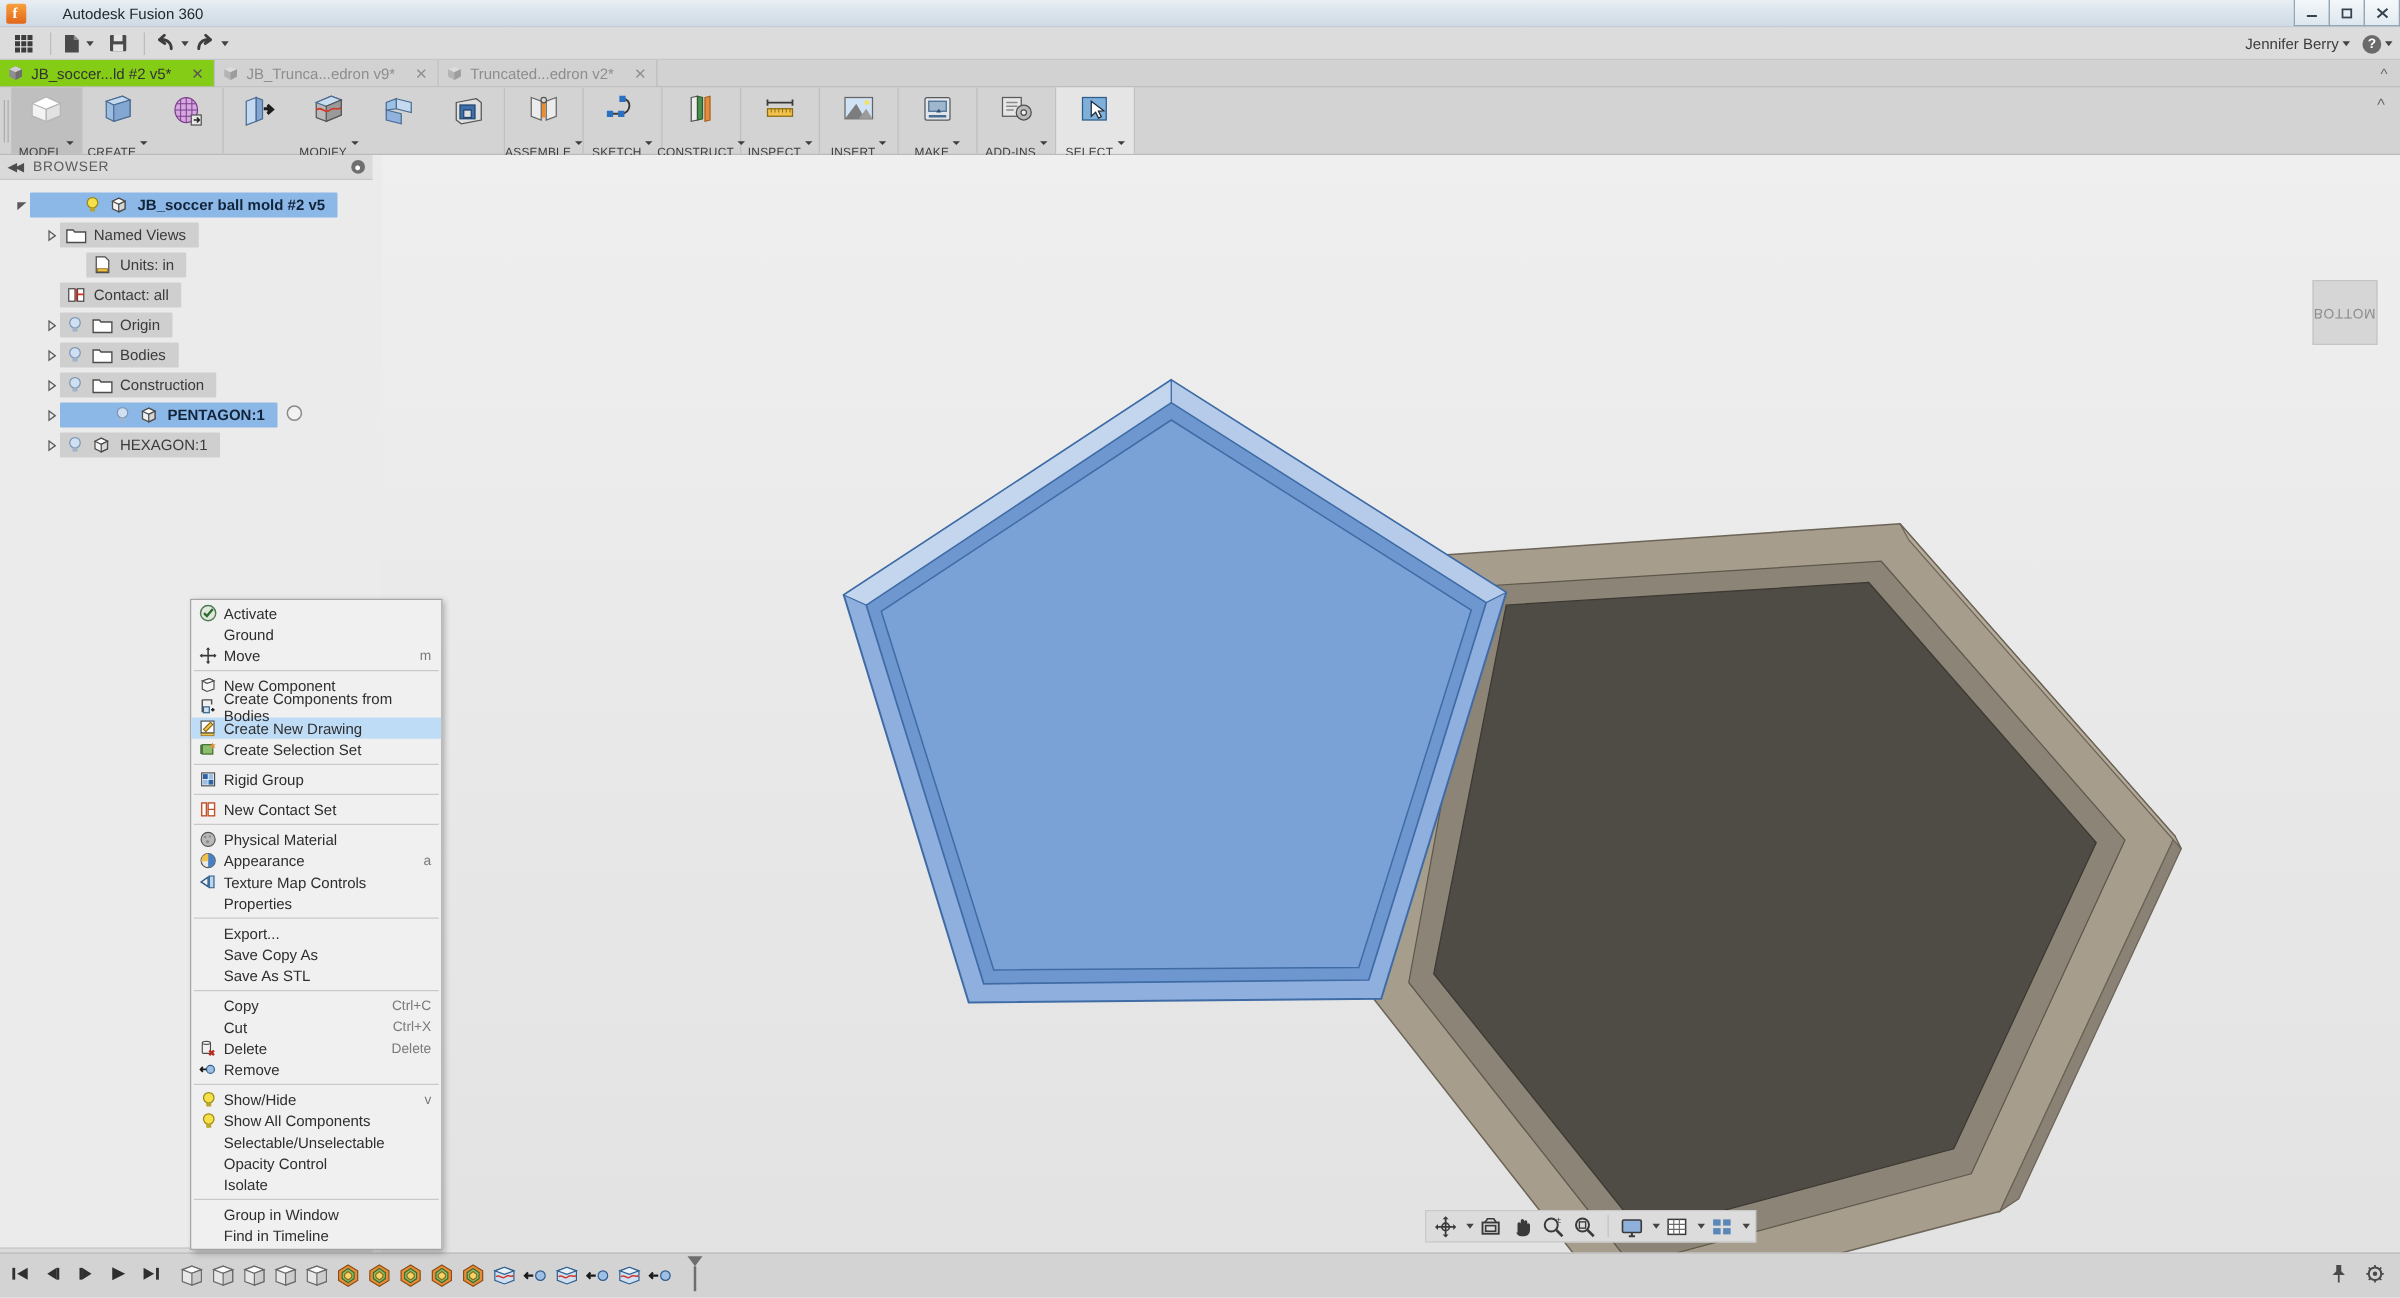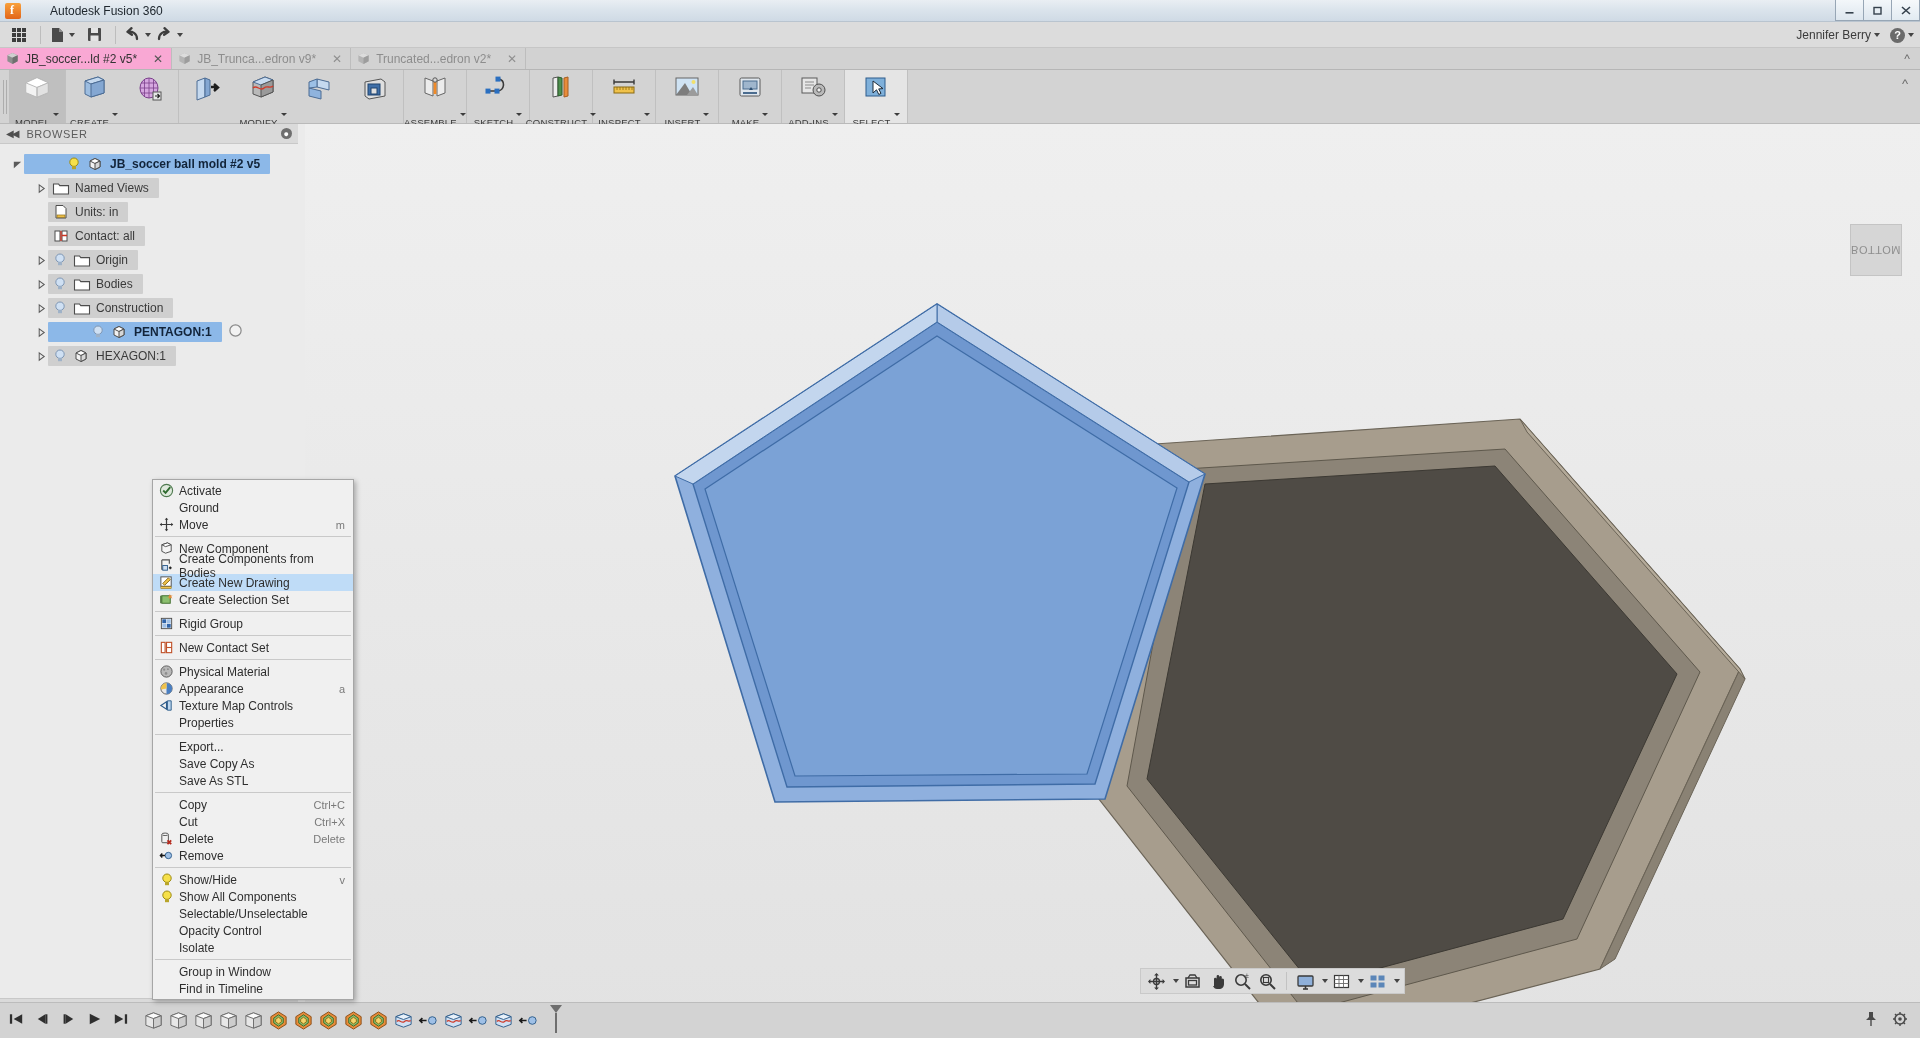--- a/index.html
+++ b/index.html
@@ -47,21 +47,21 @@
   .caret{ width:0;height:0;border-left:3.5px solid transparent;border-right:3.5px solid transparent;border-top:4px solid #444;margin-left:3px; }
   .approw-right{ position:absolute; right:6px; top:0; height:26px; display:flex; align-items:center; gap:10px; font-size:12px; color:#3b3b3b; }
   .help-circ{ width:15px;height:15px;border-radius:50%;background:#6a6a6a;color:#fff;font-size:11px;font-weight:bold;display:flex;align-items:center;justify-content:center; }
   
   .tabsrow{ height:22px; background:#d2d2d2; display:flex; align-items:flex-end; position:relative; border-bottom:1px solid #b6b6b6;}
   .dtab{
     height:21px; display:flex; align-items:center; gap:6px;
     padding:0 8px 0 6px; font-size:12px; color:#8d8d8d;
     background:#d2d2d2; border-right:1px solid #bdbdbd; min-width:140px;
   }
-  .dtab.active{ background:#f9a8d4; color:#333; }
+  .dtab.active{ background:#84cc16; color:#333; }
   .dtab .cube{ width:13px;height:13px;flex:none; }
   .dtab .x{ margin-left:auto; font-size:12px; color:#8f8f8f; padding-left:10px;}
   .dtab.active .x{ color:#555; }
   .tabs-chev{ position:absolute; right:10px; bottom:3px; color:#6b6b6b; font-size:12px; }
   
   .maintool{
     height:54px; background:#d3d3d3; border-bottom:1px solid #bababa;
     display:flex; align-items:stretch; position:relative;
   }
   .grip{ width:9px; display:flex; align-items:center; justify-content:center; }
@@ -635,21 +635,21 @@
               <path d="M3.5 2 L9 6 L3.5 10 Z" fill="none" stroke="#5a5a5a" stroke-width="1.1"></path>
             </svg>
           </div>
           <div class="tchip">
             <span class="ficon"><svg viewBox="0 0 18 16" width="18" height="16">
                 <path d="M1.5 4 h5 l1.3 1.6 h8.7 V14 H1.5 Z" fill="#fff" stroke="#4d4d4d" stroke-width="1.1"></path>
               </svg></span>
             <span>Named Views</span>
           </div>
         </div>
-        <div class="trow" style="padding-left: 34px;">
+        <div class="trow" style="padding-left: 34px; margin-left: 21px;">
           <div class="tw"></div>
           <div class="tchip">
             <span class="ficon"><svg viewBox="0 0 18 16" width="18" height="16">
                 <path d="M4 1.5 h7 l3 3 V14 H4 Z" fill="#fff" stroke="#4d4d4d"></path>
                 <rect x="5" y="11" width="8" height="2.3" fill="#f0c24b" stroke="#8a6a13" stroke-width=".7"></rect>
               </svg></span>
             <span>Units: in</span>
           </div>
         </div>
         <div class="trow" style="padding-left: 34px;">

